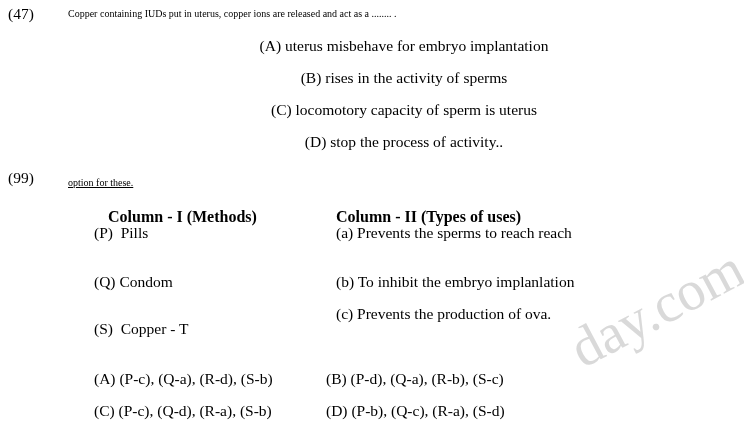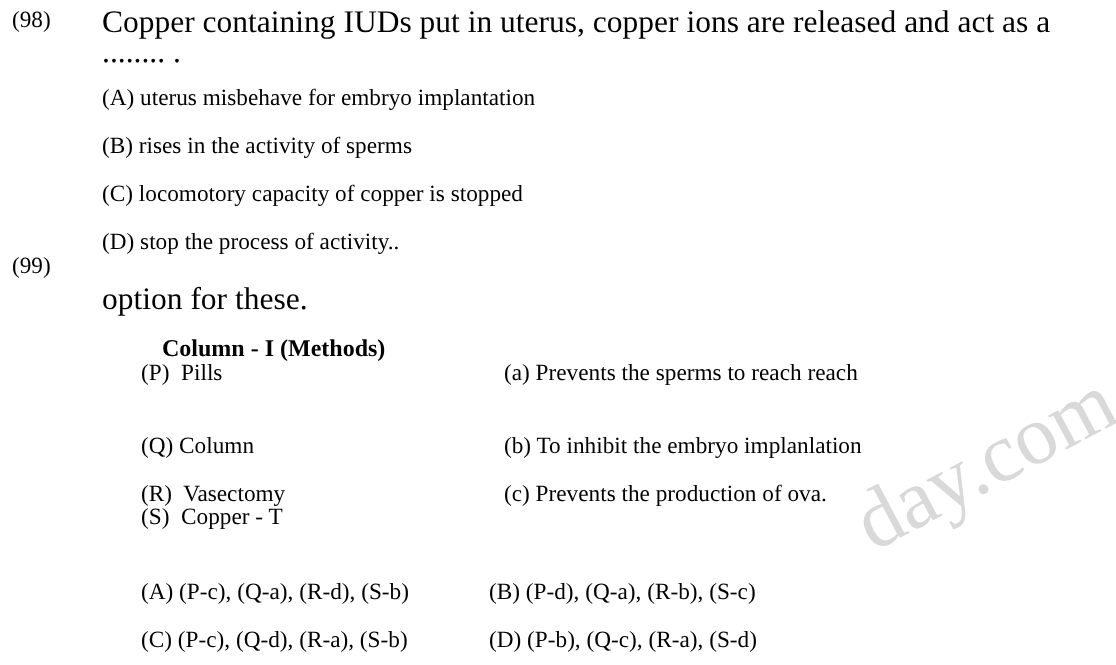--- a/index.html
+++ b/index.html
@@ -46,36 +46,36 @@
     line-height: 20px;
   }
   .q-body {
     position: absolute;
     left: 68px;
     width: 672px;
     font-size: 15.5px;
     line-height: 20px;
   }
   .line {
-    font-size: 21px;
+    font-size: 10px;
     line-height: 20px;
     white-space: pre-wrap;
   }
   .opt {
     font-size: 15.5px;
     line-height: 20px;
   }
   
   #q98 { top: 4px; }
-  #q98 .opts { margin-top: 12px; }
+  #q98 .opts { margin-top: 12px; text-align: center; }
   #q98 .opt { margin-top: 12px; }
 
   
   #q99 { top: 168px; }
-  #q99 .stem2 { margin-top: 21px; }
+  #q99 .stem2 { margin-top: 5px; text-decoration: underline; }
 
   .cols {
     position: relative;
     margin-top: 14px;
     width: 672px;
     height: 150px;
   }
   .col-head {
     position: absolute;
     font-weight: bold;
@@ -111,43 +111,43 @@
   .a1 { top: 194px; }
 </style>
 </head>
 <body>
 
 <div class="page">
 
   <div class="watermark">day.com</div>
 
   <div class="q-block" id="q98">
-    <div class="q-num">(98)</div>
+    <div class="q-num">(47)</div>
     <div class="q-body">
       <div class="line">Copper containing IUDs put in uterus, copper ions are released and act as a ........ .</div>
       <div class="opts">
         <div class="opt">(A) uterus misbehave for embryo implantation</div>
         <div class="opt">(B) rises in the activity of sperms</div>
-        <div class="opt">(C) locomotory capacity of copper is stopped</div>
+        <div class="opt">(C) locomotory capacity of sperm is uterus</div>
         <div class="opt">(D) stop the process of activity..</div>
       </div>
     </div>
   </div>
 
   <div class="q-block" id="q99">
     <div class="q-num">(99)</div>
     <div class="q-body">
       <div class="line stem2">option for these.</div>
 
       <div class="cols">
         <div class="col-head col1-head">Column - I (Methods)</div>
+        <div class="col-head col2-head">Column - II (Types of uses)</div>
 
         <div class="row-item col1 r0">(P)  Pills</div>
-        <div class="row-item col1 r1">(Q) Column</div>
-        <div class="row-item col1 r2">(R)  Vasectomy</div>
+        <div class="row-item col1 r1">(Q) Condom</div>
         <div class="row-item col1 r3">(S)  Copper - T</div>
 
         <div class="row-item col2 r0">(a) Prevents the sperms to reach reach</div>
         <div class="row-item col2 r1">(b) To inhibit the embryo implanlation</div>
         <div class="row-item col2 r2">(c) Prevents the production of ova.</div>
 
         <div class="ans ansR a0">(B) (P-d), (Q-a), (R-b), (S-c)</div>
         <div class="ans ansL a0">(A) (P-c), (Q-a), (R-d), (S-b)</div>
         <div class="ans ansL a1">(C) (P-c), (Q-d), (R-a), (S-b)</div>
         <div class="ans ansR a1">(D) (P-b), (Q-c), (R-a), (S-d)</div>

